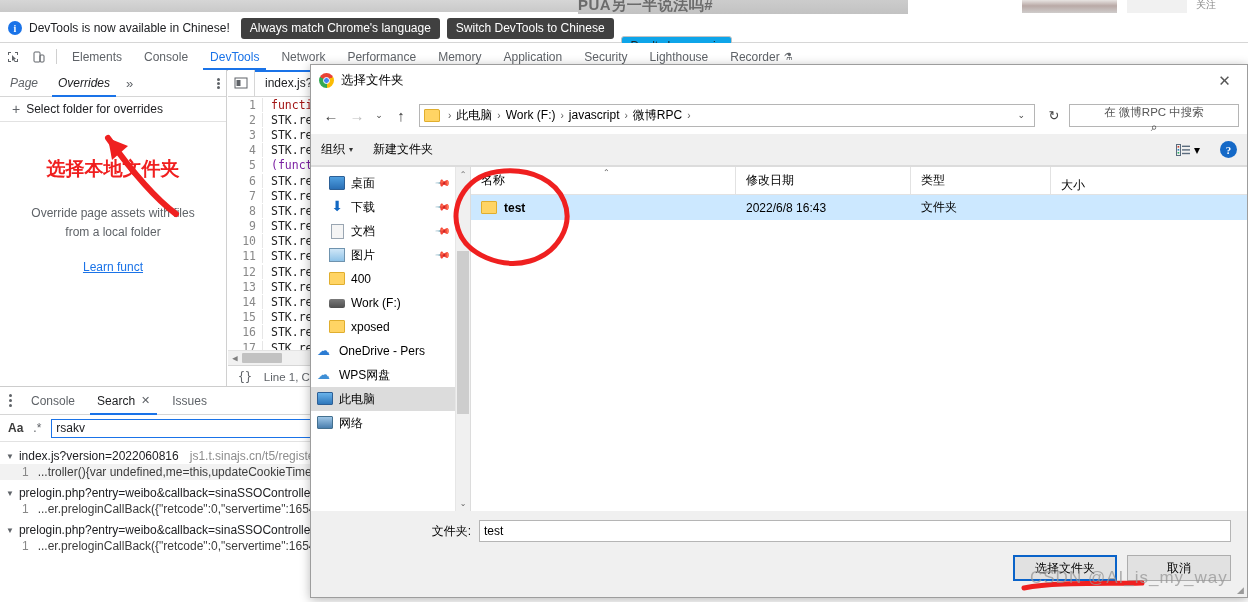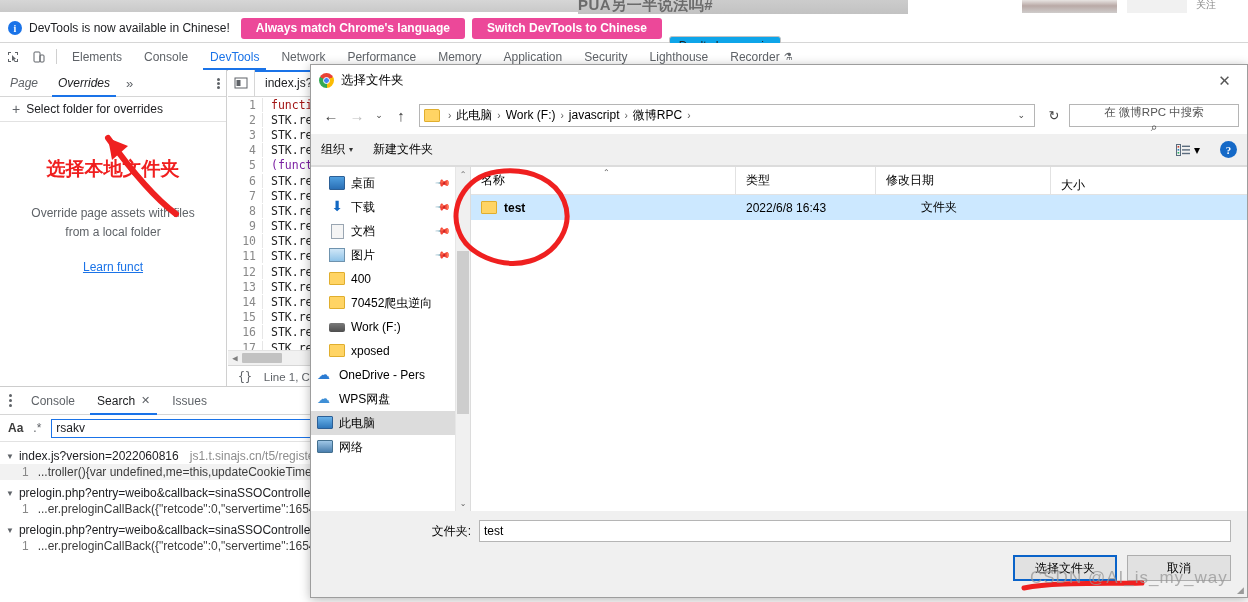--- a/index.html
+++ b/index.html
@@ -50,24 +50,24 @@
   }
   .info-icon {
     width: 14px; height: 14px; border-radius: 50%;
     background: #1a73e8; color: #fff; font-size: 10px; font-weight: bold;
     font-family: "Liberation Serif", serif;
     display: flex; align-items: center; justify-content: center;
     flex: 0 0 auto;
   }
   #dt-notice .notice-text { font-size: 12px; color: #202124; margin-right: 4px; }
   .btn-blue {
-    background: #ec4899; color: #fff; border: none; border-radius: 3px;
+    background: #404040; color: #fff; border: none; border-radius: 3px;
     font-size: 12px; font-family: "Liberation Sans", sans-serif;
-    padding: 3px 15px; cursor: pointer; height: 21px; line-height: 15px;
-    font-weight: 700;
+    padding: 3px 9px; cursor: pointer; height: 21px; line-height: 15px;
+    font-weight: 400;
   }
   .btn-plain {
     background: #0ea5e9; color: #202124; border: 1px solid #c3c3c3; border-radius: 3px;
     font-size: 12px; font-family: "Liberation Sans", sans-serif;
     padding: 3px 9px; cursor: pointer; height: 21px; line-height: 13px; margin-top: 37px;
   }
 
   
   #dt-tabs {
     position: absolute; left: 0; top: 43px; width: 1248px; height: 27px;
@@ -735,26 +735,20 @@
         <span class="pin">📌</span>
       </div>
       <div class="side-item">
         <span class="ico">
             <span class="ico-folder" style="display:block"></span>
           </span>
         <span>400</span>
       </div>
       <div class="side-item">
         <span class="ico">
-            <span class="ico-folder" style="display:block"></span>
-          </span>
-        <span>70452爬虫逆向</span>
-      </div>
-      <div class="side-item">
-        <span class="ico">
             <span class="ico-drive" style="display:block"></span>
           </span>
         <span>Work (F:)</span>
       </div>
       <div class="side-item">
         <span class="ico">
             <span class="ico-folder" style="display:block"></span>
           </span>
         <span>xposed</span>
       </div>
@@ -787,25 +781,25 @@
         </span>
       <span class="sb-arrow">⌄</span>
     </div>
 
     <div id="dlg-list">
       <div id="list-header">
         <div class="col name">
           <span class="sortcaret">⌃</span>
           <span>名称</span>
         </div>
+        <div class="col date">
+          <span>修改日期</span>
+        </div>
         <div class="col type">
           <span>类型</span>
-        </div>
-        <div class="col date">
-          <span>修改日期</span>
         </div>
         <div class="col size">
           <span>大小</span>
         </div>
       </div>
       <div class="row selected">
         <div class="cell name">
           <span class="ico-folder"></span>
           <span>test</span>
         </div>

